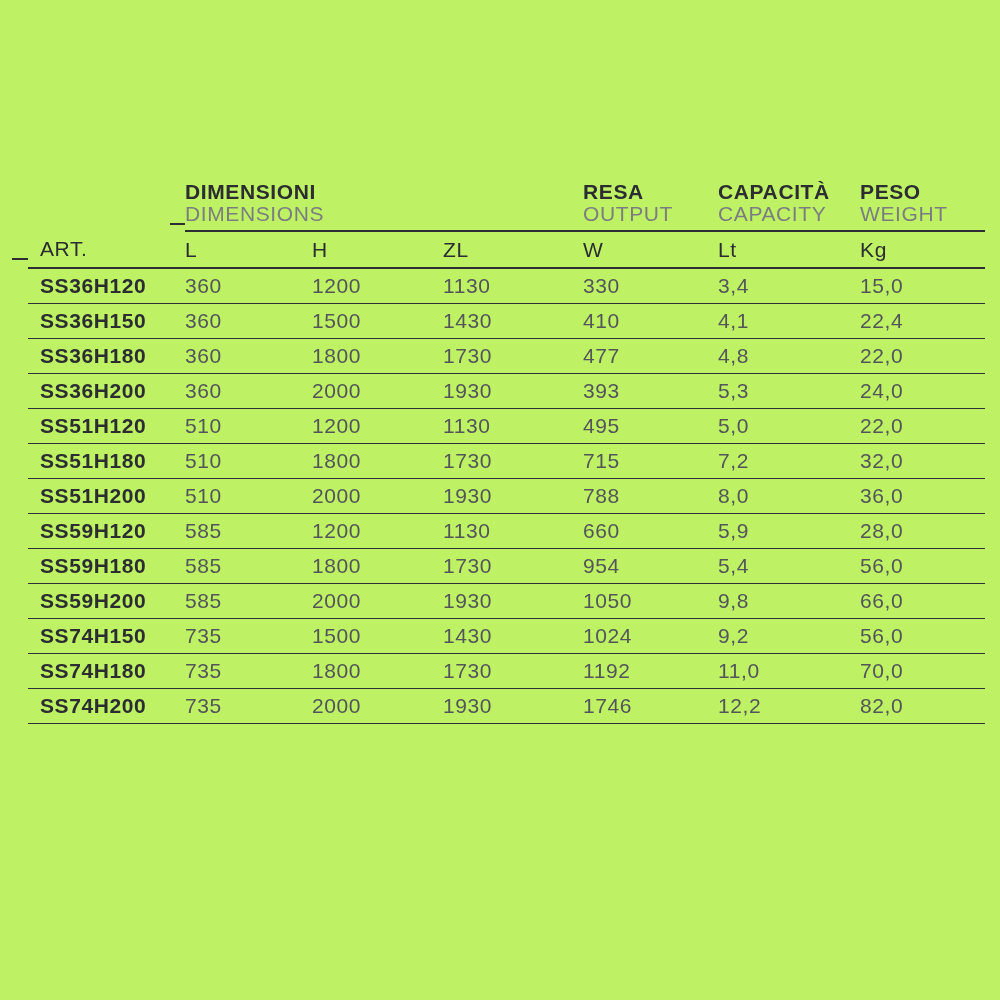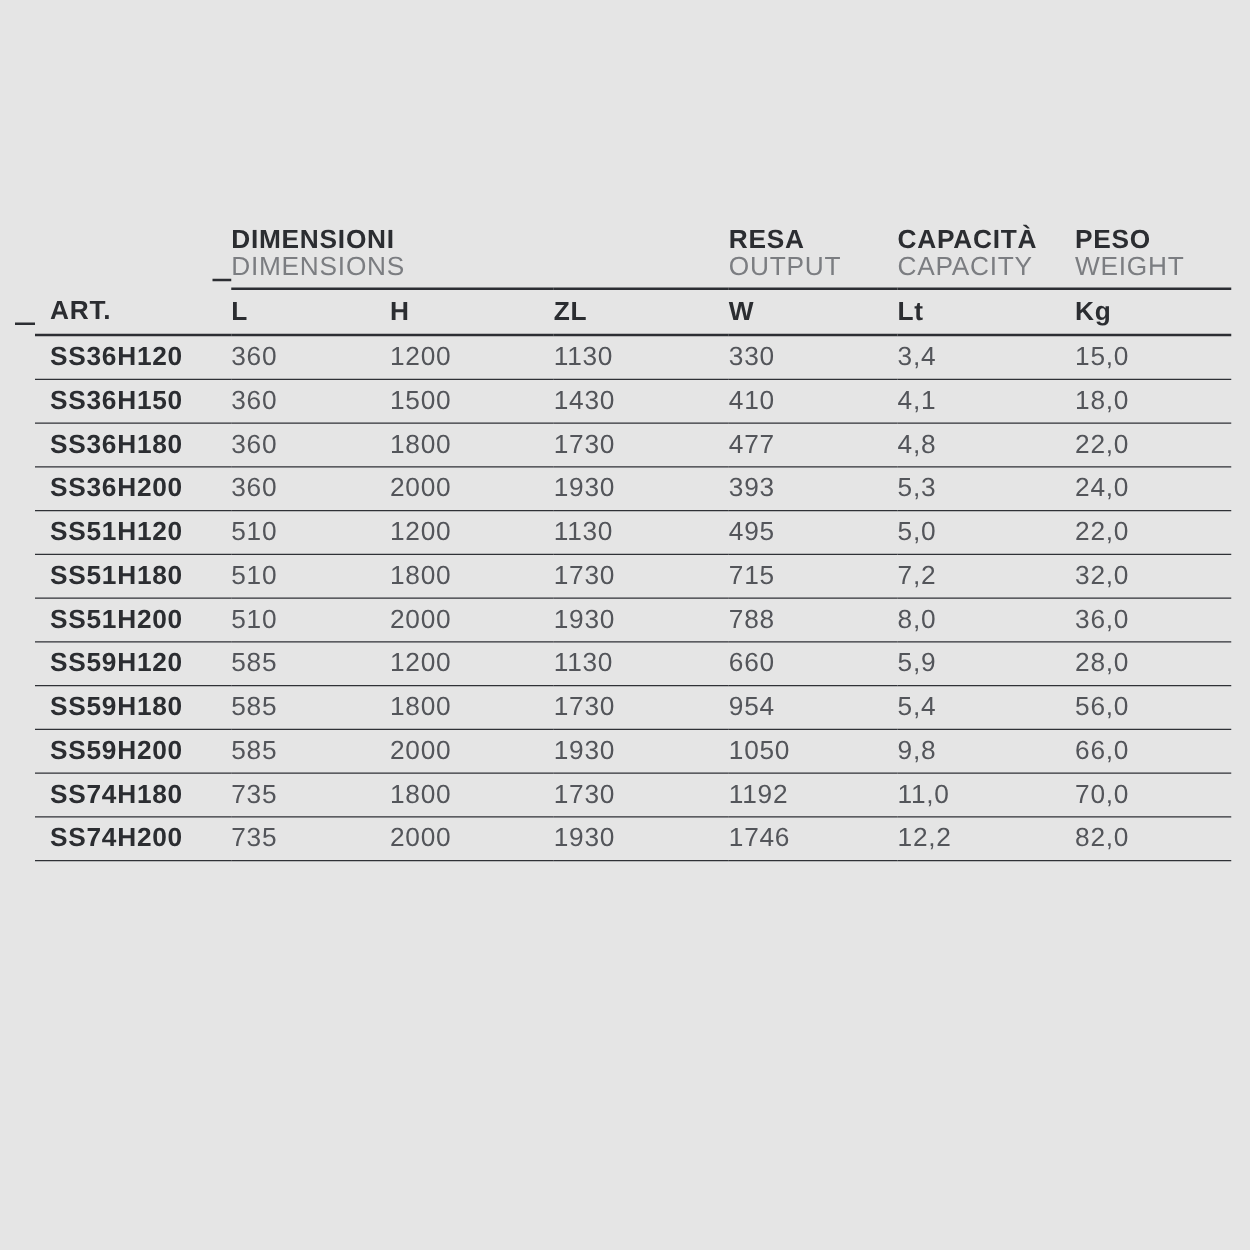--- a/index.html
+++ b/index.html
@@ -11,21 +11,21 @@
     width: 1000px;
     height: 1000px;
     font-family: "Liberation Sans", sans-serif;
     color: #2b2d31;
     overflow: hidden;
   }
   .page {
     position: relative;
     width: 1000px;
     height: 1000px;
-    background: #e5e5e5;
+    background: #bef264;
   }
   .spec-table-wrap {
     position: absolute;
     top: 170px;
     left: 28px;
     width: 957px;
   }
   table.spec-table {
     border-collapse: collapse;
     table-layout: fixed;
@@ -61,21 +61,21 @@
     display: block;
     font-weight: 400;
     color: #7b7d81;
     line-height: 22px;
   }
   tr.cols-row th {
     height: 35px;
     text-align: left;
     vertical-align: middle;
     padding: 0;
-    font-weight: 700;
+    font-weight: 400;
     color: #2b2d31;
     border-bottom: 2px solid #2c2e33;
   }
   tr.cols-row th.art-head { padding-left: 12px; }
 
   tbody td {
     height: 34px;
     vertical-align: middle;
     padding: 0;
     font-weight: 400;
@@ -162,21 +162,21 @@
             <td>3,4</td>
             <td>15,0</td>
           </tr>
           <tr>
             <td class="art">SS36H150</td>
             <td>360</td>
             <td>1500</td>
             <td>1430</td>
             <td>410</td>
             <td>4,1</td>
-            <td>18,0</td>
+            <td>22,4</td>
           </tr>
           <tr>
             <td class="art">SS36H180</td>
             <td>360</td>
             <td>1800</td>
             <td>1730</td>
             <td>477</td>
             <td>4,8</td>
             <td>22,0</td>
           </tr>
@@ -237,20 +237,29 @@
           <tr>
             <td class="art">SS59H200</td>
             <td>585</td>
             <td>2000</td>
             <td>1930</td>
             <td>1050</td>
             <td>9,8</td>
             <td>66,0</td>
           </tr>
           <tr>
+            <td class="art">SS74H150</td>
+            <td>735</td>
+            <td>1500</td>
+            <td>1430</td>
+            <td>1024</td>
+            <td>9,2</td>
+            <td>56,0</td>
+          </tr>
+          <tr>
             <td class="art">SS74H180</td>
             <td>735</td>
             <td>1800</td>
             <td>1730</td>
             <td>1192</td>
             <td>11,0</td>
             <td>70,0</td>
           </tr>
           <tr>
             <td class="art">SS74H200</td>

